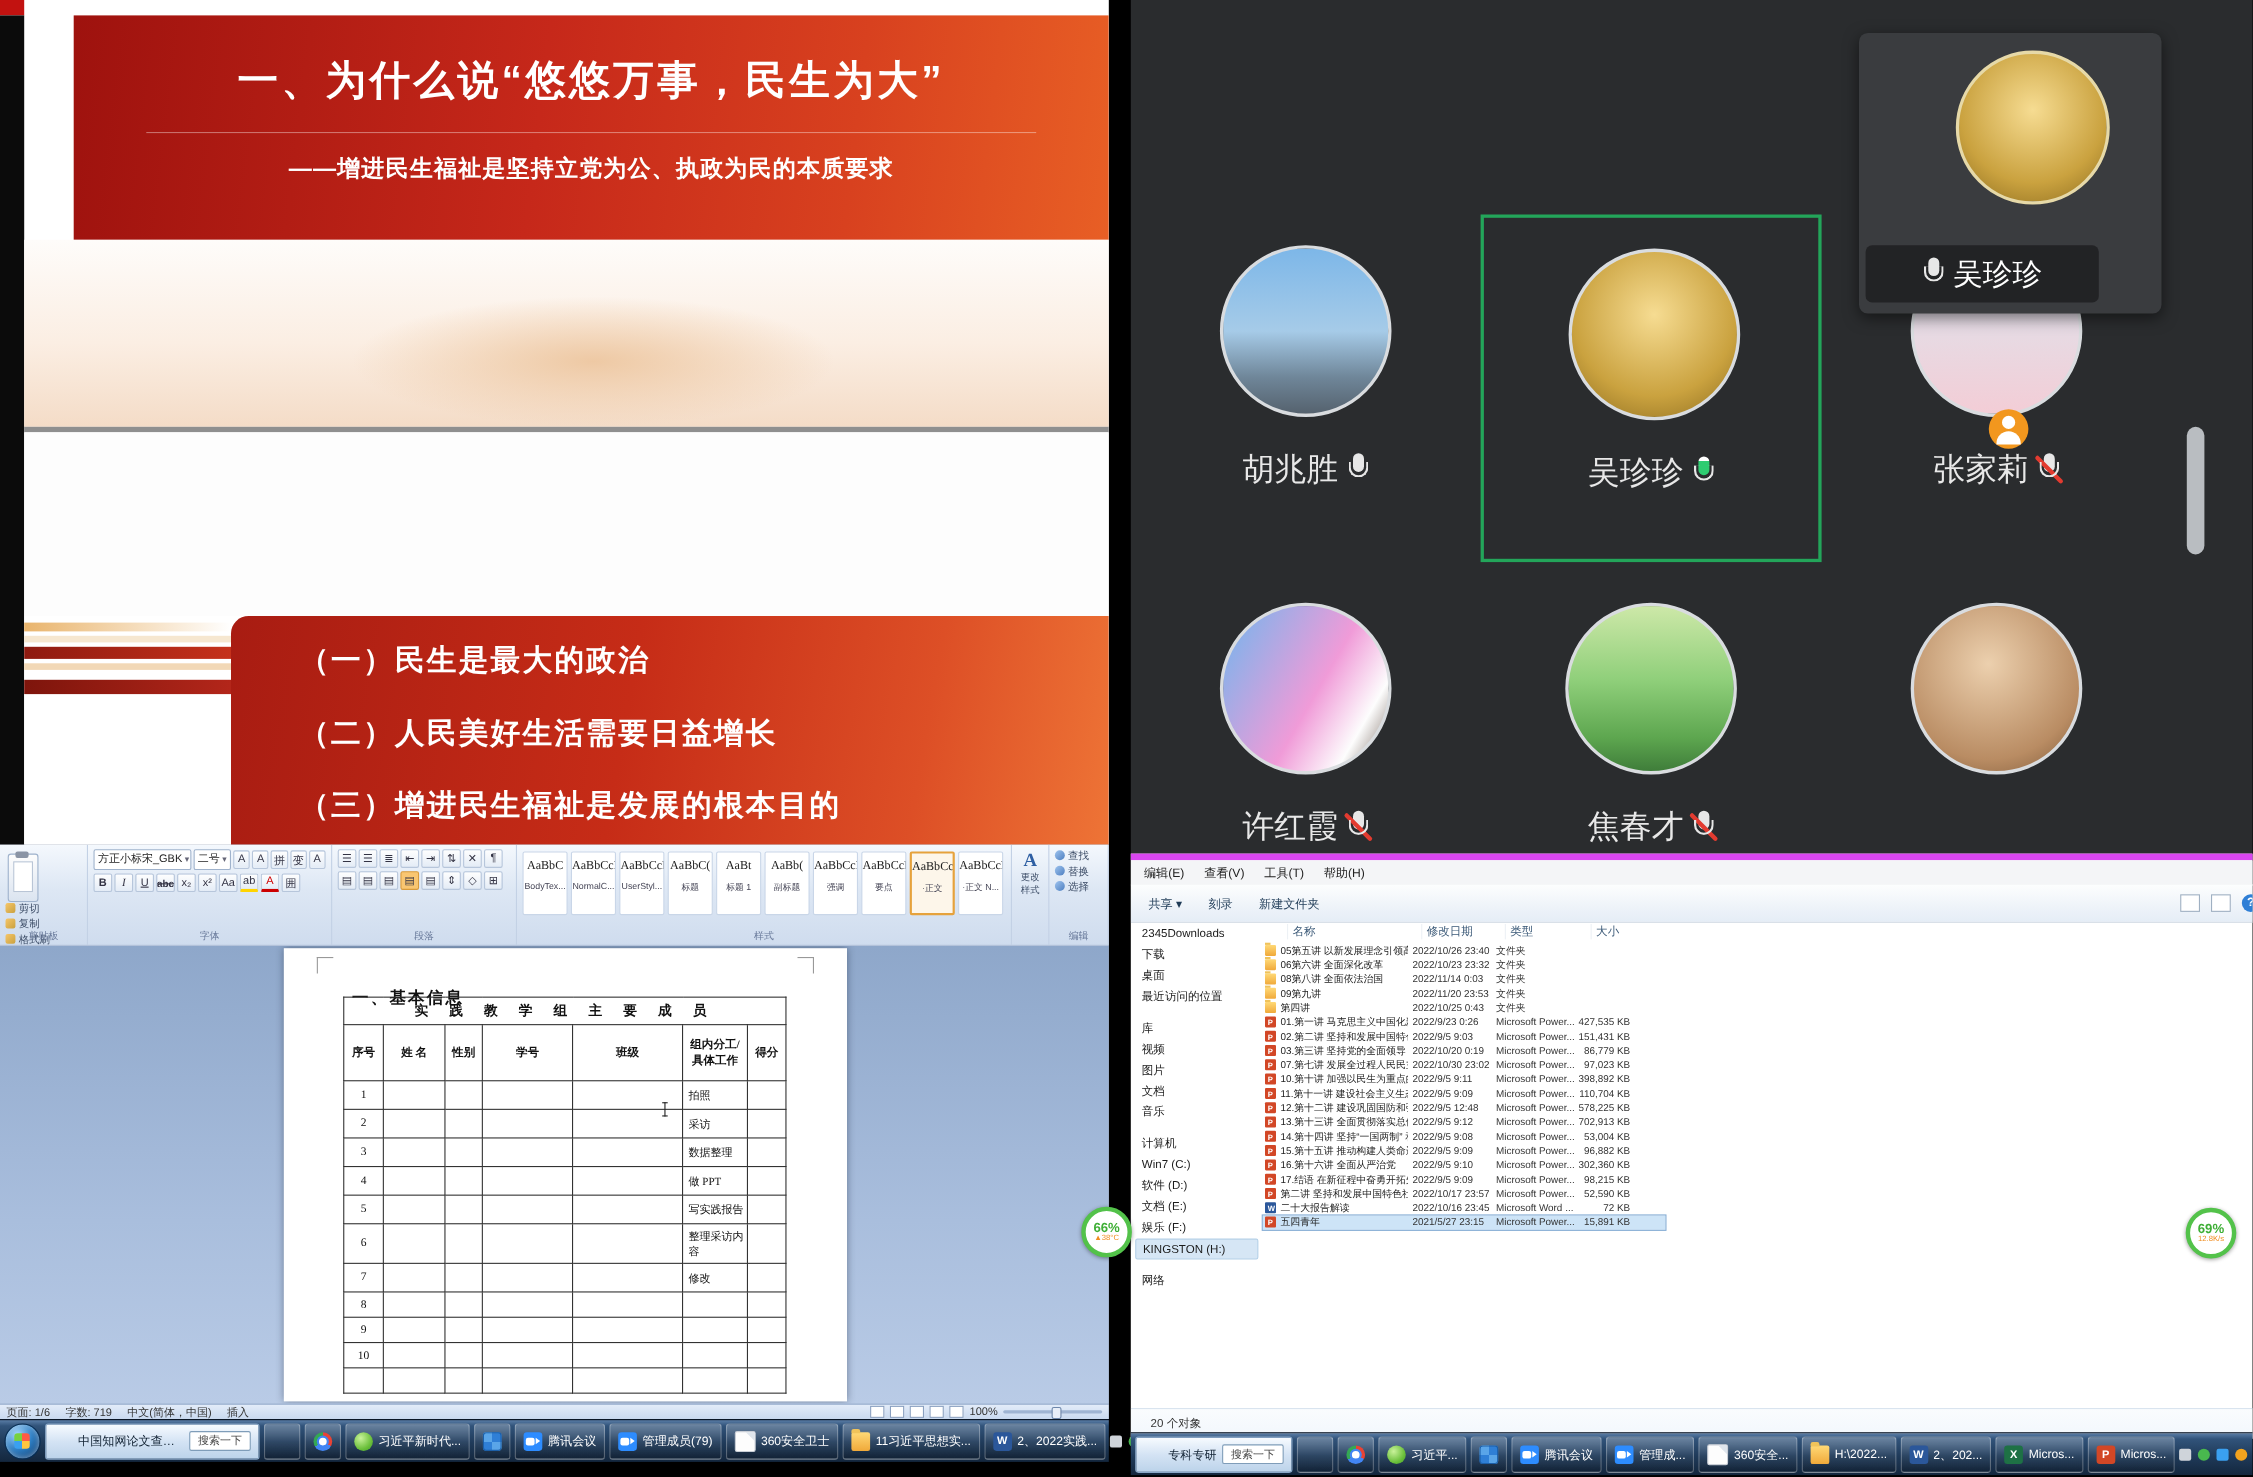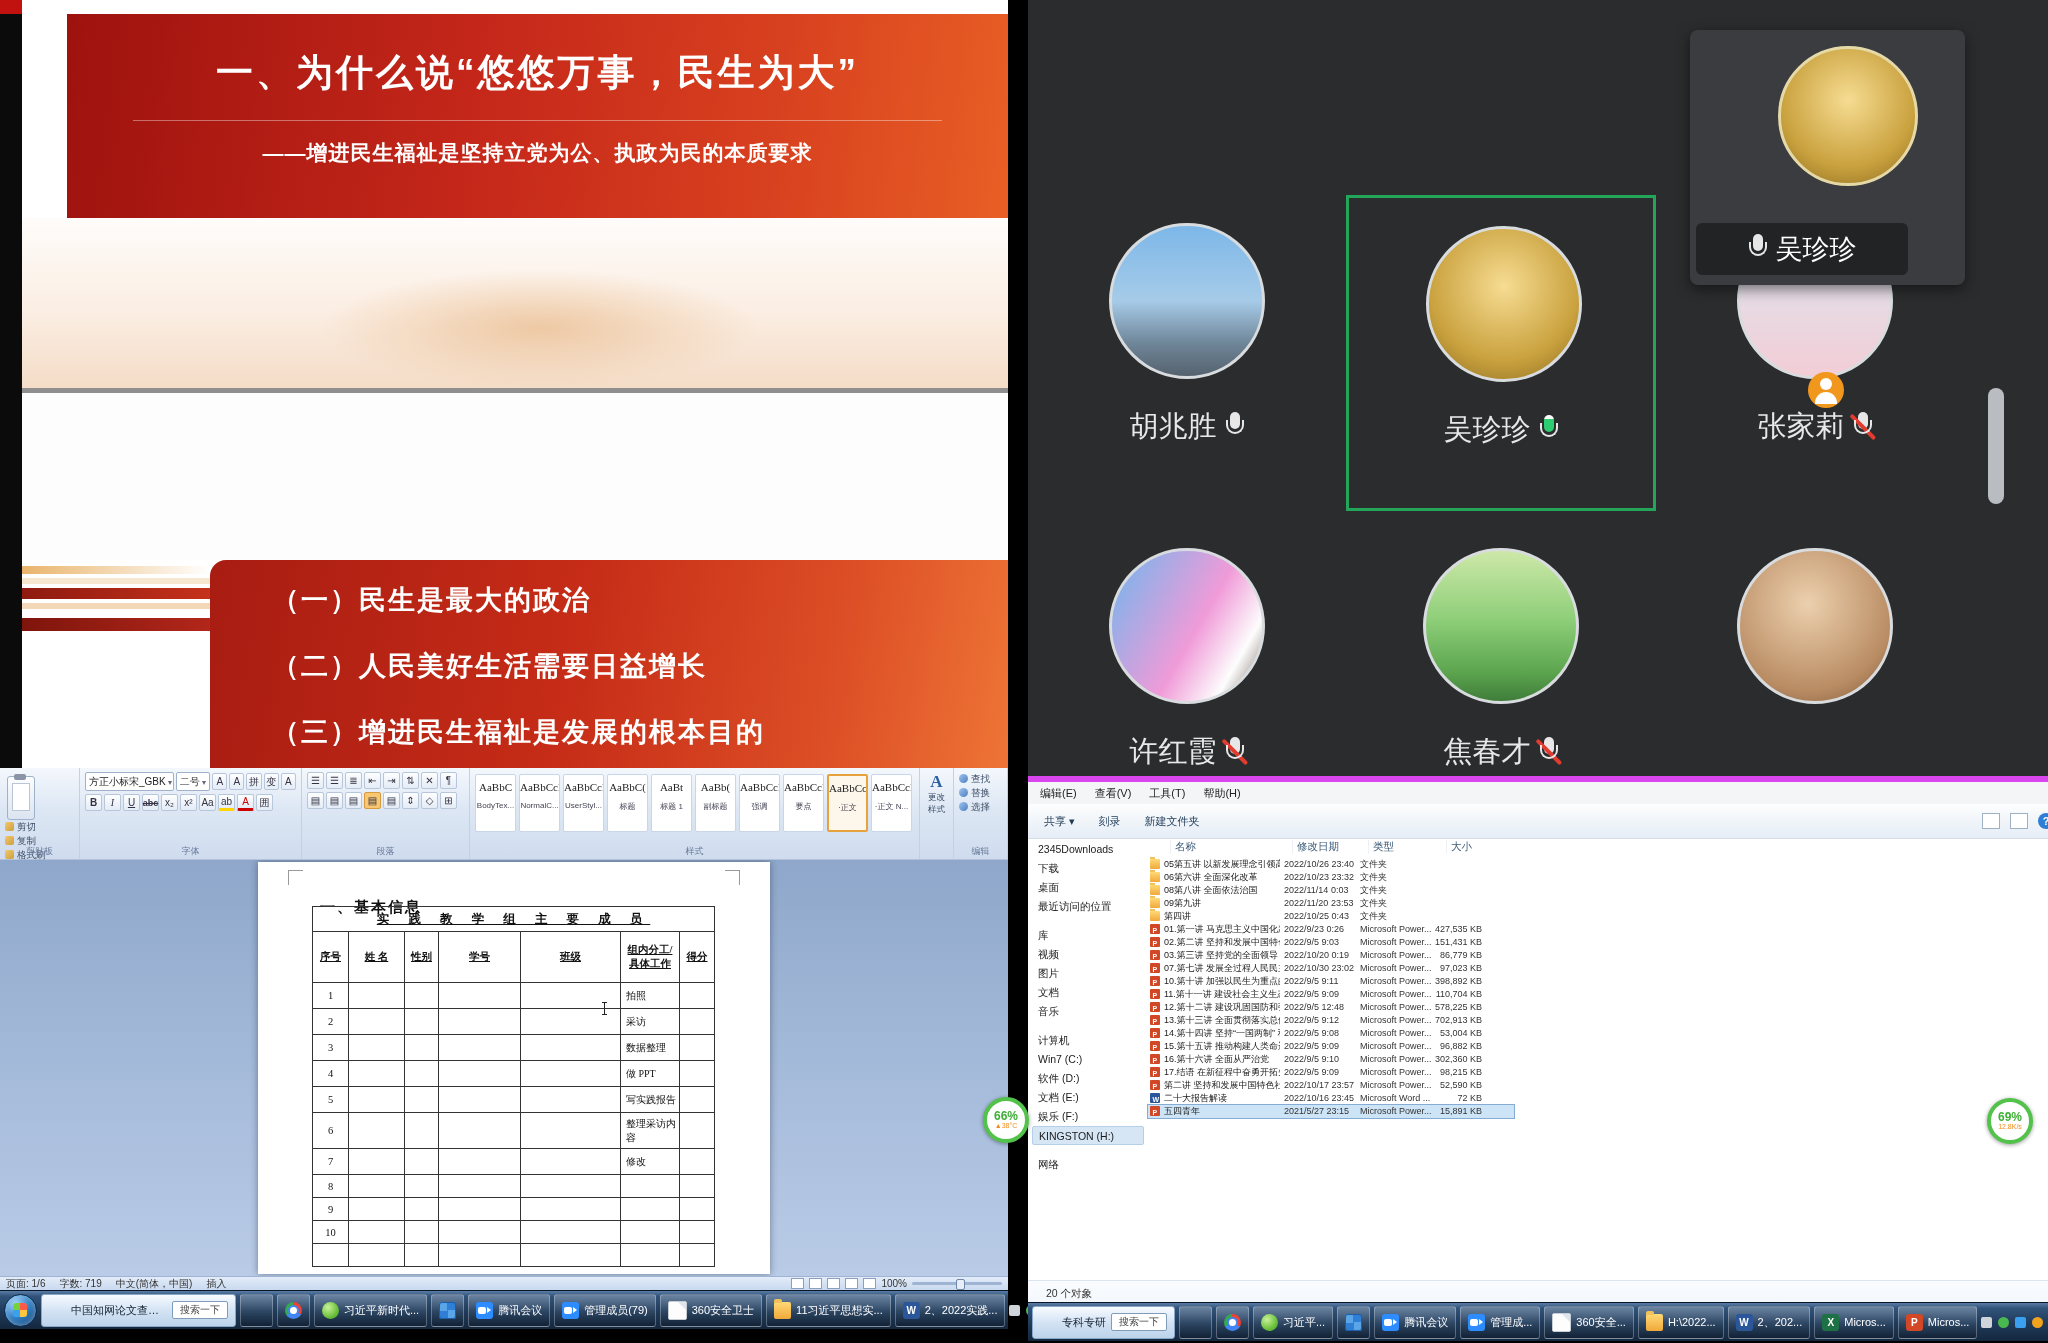--- a/index.html
+++ b/index.html
@@ -80,21 +80,21 @@
   .cropmark{position:absolute;width:14px;height:14px;border:1px solid #999;}
   .cm-tl{left:30px;top:8px;border-right:none;border-bottom:none;}
   .cm-tr{right:30px;top:8px;border-left:none;border-bottom:none;}
   .doc-heading{position:absolute;left:62px;top:36px;font-family:"Liberation Serif",serif;
     font-size:15px;font-weight:bold;color:#111;letter-spacing:2px;}
   .doc-table{position:absolute;left:54px;top:44px;width:402px;border-collapse:collapse;
     font-family:"Liberation Serif",serif;color:#111;table-layout:fixed;}
   .doc-table td,.doc-table th{border:1px solid #333;font-size:10.5px;text-align:center;
     vertical-align:middle;padding:0 2px;overflow:hidden;}
   .doc-table .t-title{font-size:12.5px;font-weight:bold;letter-spacing:8px;height:24px;}
-  .doc-table thead th{height:50px;font-weight:bold;text-decoration:underline;}
+  .doc-table thead th{height:50px;font-weight:bold;}
   .doc-table tbody tr{height:26px;}
   .doc-table tbody tr:nth-child(6){height:36px;}
   .doc-table tbody tr:nth-child(n+8){height:23px;}
   .doc-table td.work{text-align:left;padding-left:5px;font-size:10px;}
   .ibeam{position:absolute;left:346px;top:140px;width:1px;height:13px;background:#222;}
   .ibeam::before,.ibeam::after{content:"";position:absolute;left:-2px;width:5px;height:1px;background:#222;}
   .ibeam::after{bottom:0;}
   
   .word-status{position:absolute;left:0;top:508px;width:1008px;height:14px;
     background:linear-gradient(#e3ecf9,#c9d9ef);border-top:1px solid #9fb4d2;

